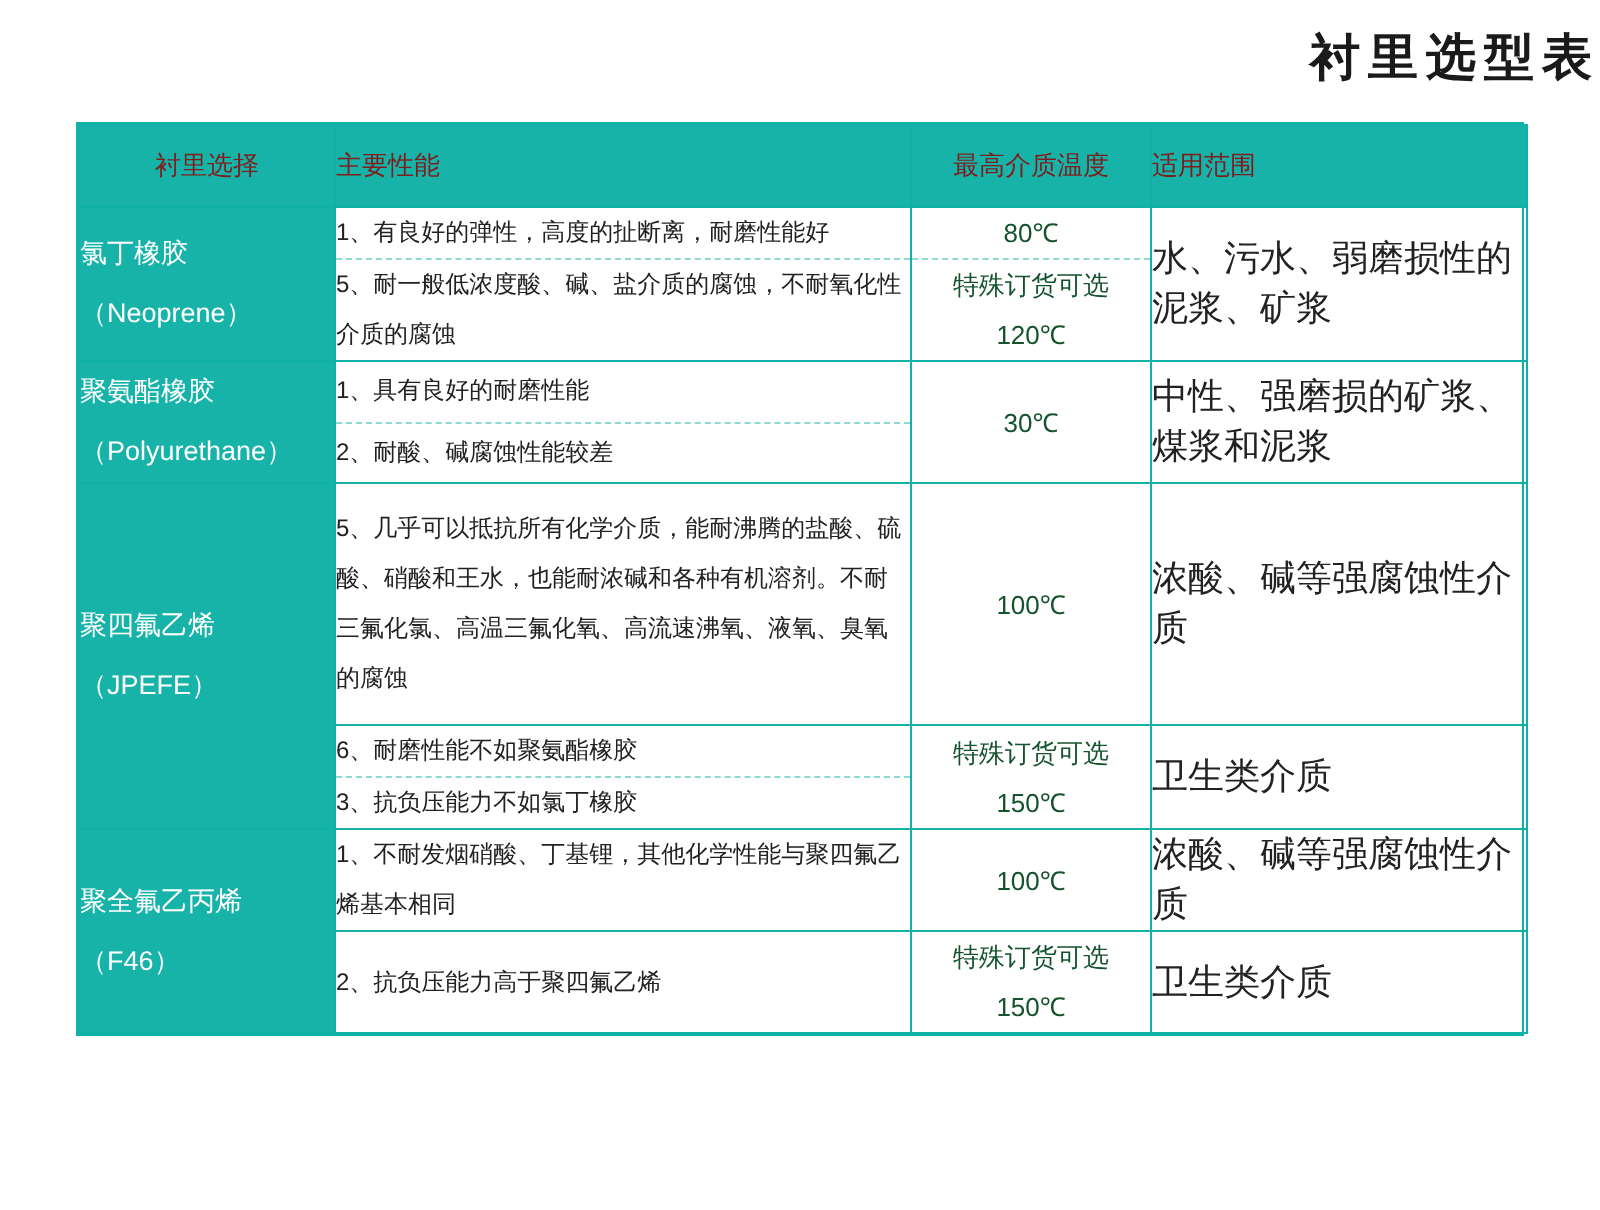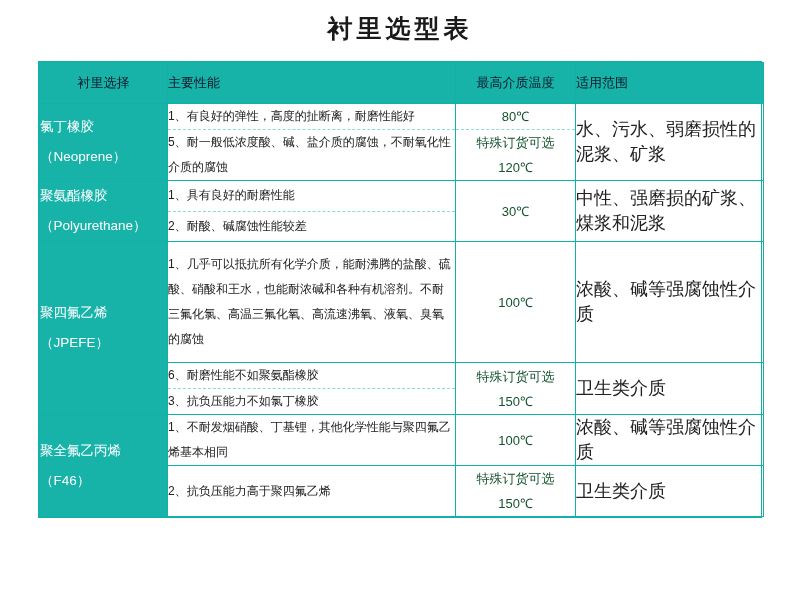--- a/index.html
+++ b/index.html
@@ -14,21 +14,21 @@
     color: #222;
     overflow: hidden;
   }
   .page {
     width: 800px;
     height: 605px;
     position: relative;
     box-sizing: border-box;
   }
   .title {
-    text-align: center;
+    text-align: right;
     font-size: 25px;
     font-weight: 700;
     color: #1a1a1a;
     letter-spacing: 4px;
     padding-top: 12px;
     padding-bottom: 16px;
   }
   .table-wrap {
     margin: 0 38px;
     border: 1px solid #10b2a8;
@@ -39,21 +39,21 @@
     border-collapse: collapse;
     table-layout: fixed;
   }
   table.lining td, table.lining th {
     border: 1px solid #10b2a8;
     padding: 0;
     vertical-align: middle;
   }
   thead th {
     background: #17b3a9;
-    color: #0f172a;
+    color: #7f1d1d;
     font-size: 13px;
     font-weight: 400;
     height: 40px;
     text-align: left;
     padding-left: 12px;
   }
   thead th.center {
     text-align: center;
     padding-left: 0;
   }
@@ -137,21 +137,21 @@
           <td class="temp" rowspan="2">30℃</td>
           <td class="scope" rowspan="2">中性、强磨损的矿浆、煤浆和泥浆</td>
         </tr>
         <tr>
           <td class="prop dashed-top">2、耐酸、碱腐蚀性能较差</td>
         </tr>
 
         <tr>
           <td class="matname nm" rowspan="3">聚四氟乙烯
 （JPEFE）</td>
-          <td class="prop" style="height:120px;">1、几乎可以抵抗所有化学介质，能耐沸腾的盐酸、硫酸、硝酸和王水，也能耐浓碱和各种有机溶剂。不耐三氟化氯、高温三氟化氧、高流速沸氧、液氧、臭氧的腐蚀</td>
+          <td class="prop" style="height:120px;">5、几乎可以抵抗所有化学介质，能耐沸腾的盐酸、硫酸、硝酸和王水，也能耐浓碱和各种有机溶剂。不耐三氟化氯、高温三氟化氧、高流速沸氧、液氧、臭氧的腐蚀</td>
           <td class="temp nm">100℃</td>
           <td class="scope">浓酸、碱等强腐蚀性介质</td>
         </tr>
         <tr>
           <td class="prop dashed-bottom">6、耐磨性能不如聚氨酯橡胶</td>
           <td class="temp nm" rowspan="2">特殊订货可选
 150℃</td>
           <td class="scope" rowspan="2">卫生类介质</td>
         </tr>
         <tr>

